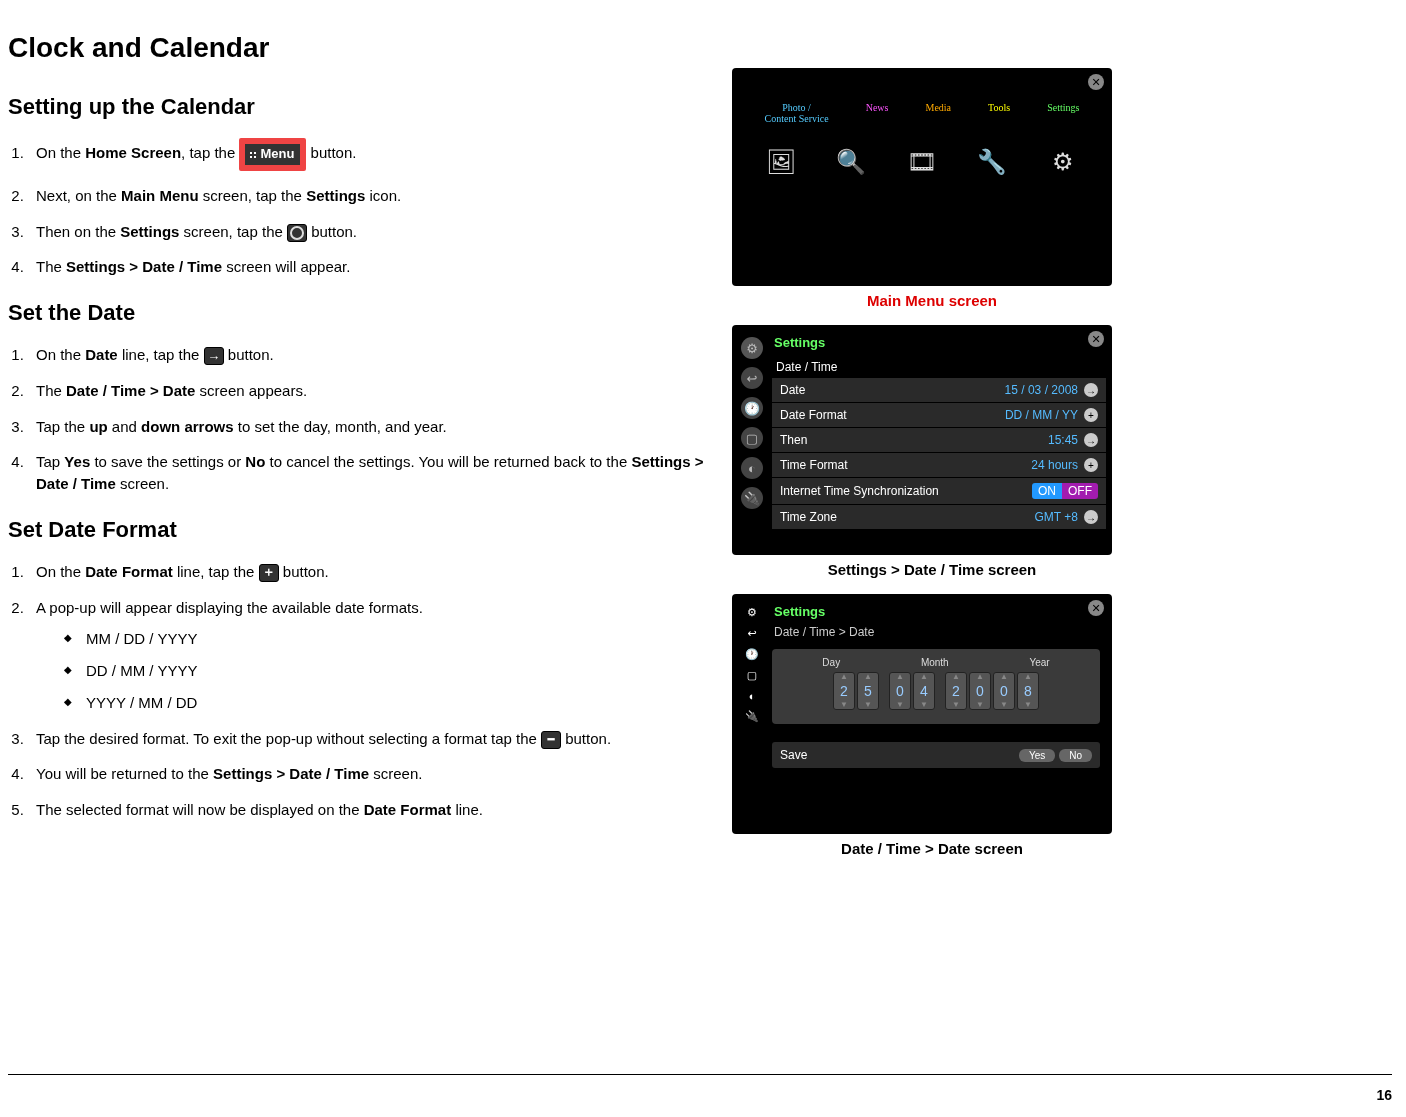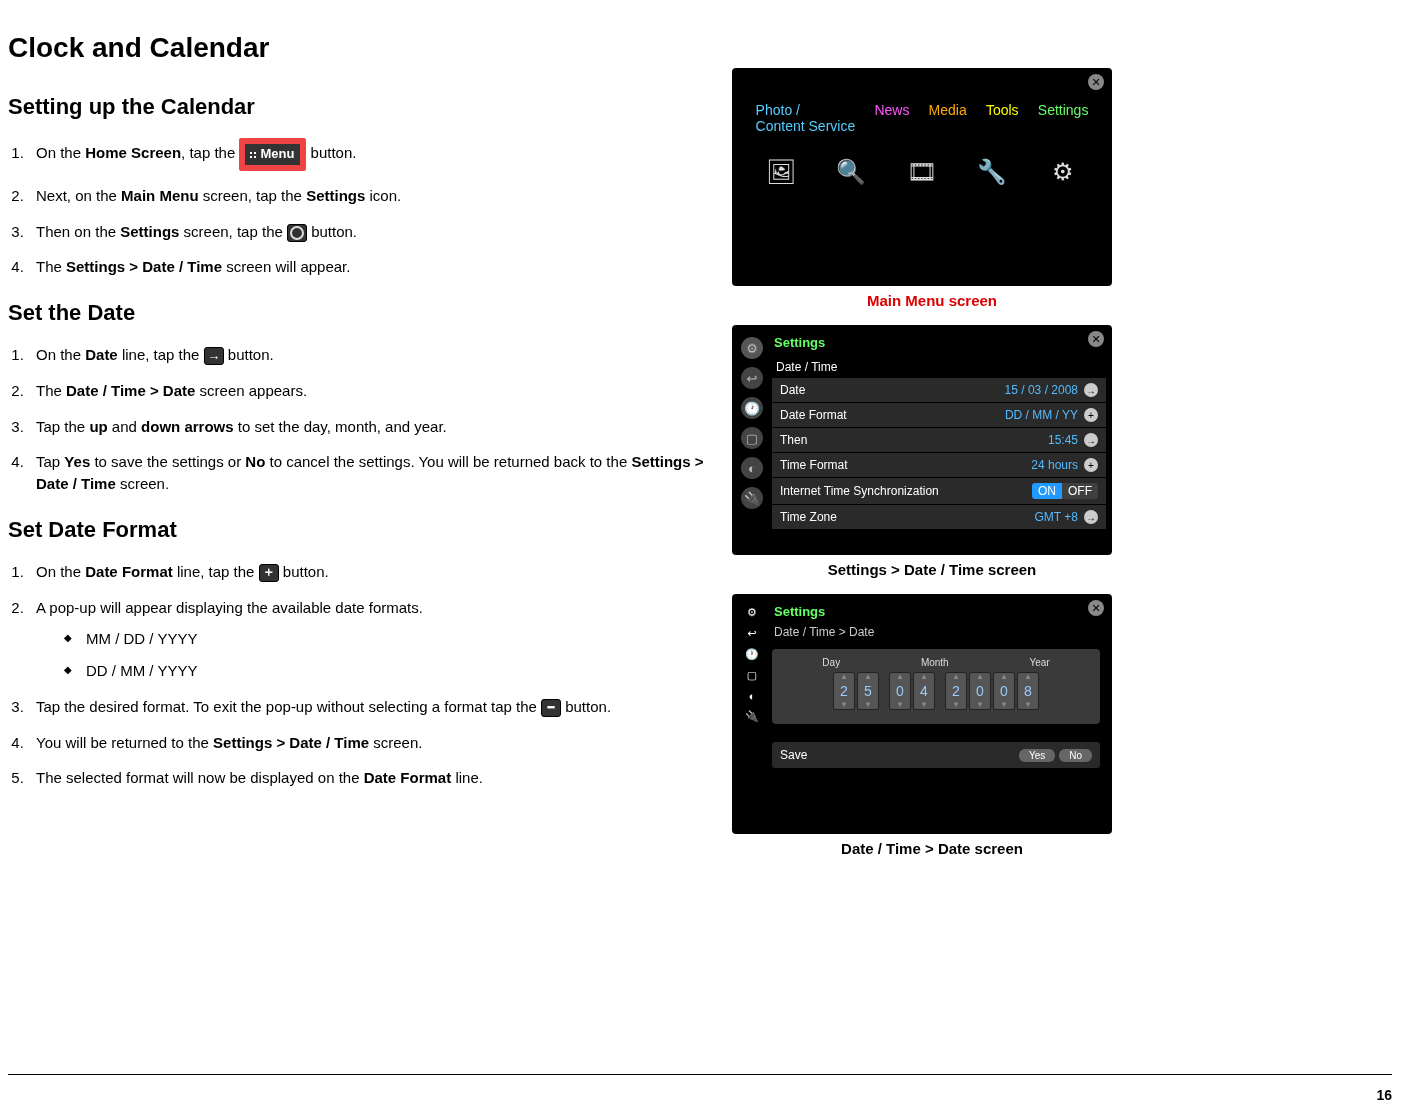--- a/index.html
+++ b/index.html
@@ -76,21 +76,21 @@
     position: relative;
     width: 380px;
   }
   .shot .close-x {
     position:absolute; top:6px; right:8px; width:16px; height:16px;
     border-radius:50%; background:#888; color:#000;
     display:flex; align-items:center; justify-content:center; font-size:11px;
   }
   .shot1 { height: 218px; padding: 28px 14px 14px 14px; }
   .shot1 .tabs { display:flex; justify-content:space-around; margin-top:6px; }
-  .shot1 .tab { text-align:left; font-size:14px; }
+  .shot1 .tab { text-align:center; font-size:10px;font-family:Liberation Serif, serif; }
   .shot1 .tab.photo { color:#5cf; }
   .shot1 .tab.news { color:#f5f; }
   .shot1 .tab.media { color:#fa0; }
   .shot1 .tab.tools { color:#ff0; }
   .shot1 .tab.settings { color:#6f6; }
   .shot1 .icons { display:flex; justify-content:space-around; margin-top:18px; }
   .shot1 .ic { width:40px; height:40px; display:flex; align-items:center; justify-content:center; font-size:24px; color:#ddd; }
 
   
   .shot2 { height: 230px; padding: 6px 6px 6px 6px; display:flex; }
@@ -102,21 +102,21 @@
   .shot2 .title { color:#6f6; font-size:13px; font-weight:bold; padding:4px 2px 6px 2px;}
   .shot2 .section-label { color:#fff; padding:4px 4px; font-size:12px; }
   .shot2 .row { display:flex; justify-content:space-between; align-items:center;
     background:#2a2a2a; border-bottom:1px solid #000; padding:5px 8px; font-size:12px;}
   .shot2 .row .label { color:#fff; }
   .shot2 .row .value { color:#5bf; display:flex; align-items:center; gap:6px; }
   .shot2 .row .arrow-c { width:14px; height:14px; border-radius:50%; background:#ccc; color:#000;
     display:flex; align-items:center; justify-content:center; font-size:10px;}
   .shot2 .toggle { display:flex; }
   .shot2 .toggle .on { background:#29f; color:#fff; padding:1px 6px; border-radius:3px 0 0 3px;}
-  .shot2 .toggle .off { background:#404040; color:#fff; padding:1px 6px; border-radius:0 3px 3px 0;}
+  .shot2 .toggle .off { background:#a21caf; color:#fff; padding:1px 6px; border-radius:0 3px 3px 0;}
 
   
   .shot3 { height: 240px; padding: 6px; display:flex; }
   .shot3 .sidebar { width:28px; display:flex; flex-direction:column; gap:8px; align-items:center; padding-top:6px;}
   .shot3 .main { flex:1; padding:0 6px; }
   .shot3 .title { color:#6f6; font-size:13px; font-weight:bold; padding:4px 2px 4px 2px;}
   .shot3 .bc { color:#ccc; font-size:12px; padding:2px 2px 10px 2px;}
   .shot3 .spin-wrap { background:#3a3a3a; border-radius:4px; padding:8px 10px 14px 10px; }
   .shot3 .spin-heads { display:flex; justify-content:space-around; color:#ddd; font-size:10px; margin-bottom:4px;}
   .shot3 .spin-body { display:flex; justify-content:center; gap:10px; }
@@ -184,20 +184,21 @@
     <h2>Set Date Format</h2>
     <ol class="steps">
       <li>
         <span>On the </span><b>Date Format</b><span> line, tap the </span><span class="btn-plus"></span><span> button.</span>
       </li>
       <li>
         <span>A pop-up will appear displaying the available date formats.</span>
         <ul class="diamonds">
           <li>MM / DD / YYYY</li>
           <li>DD / MM / YYYY</li>
+          <li>YYYY / MM / DD</li>
         </ul>
       </li>
       <li>
         <span>Tap the desired format.  To exit the pop-up without selecting a format tap the </span><span class="btn-minus"></span><span> button.</span>
       </li>
       <li>
         <span>You will be returned to the </span><b>Settings &gt; Date / Time</b><span> screen.</span>
       </li>
       <li>
         <span>The selected format will now be displayed on the </span><b>Date Format</b><span> line.</span>

